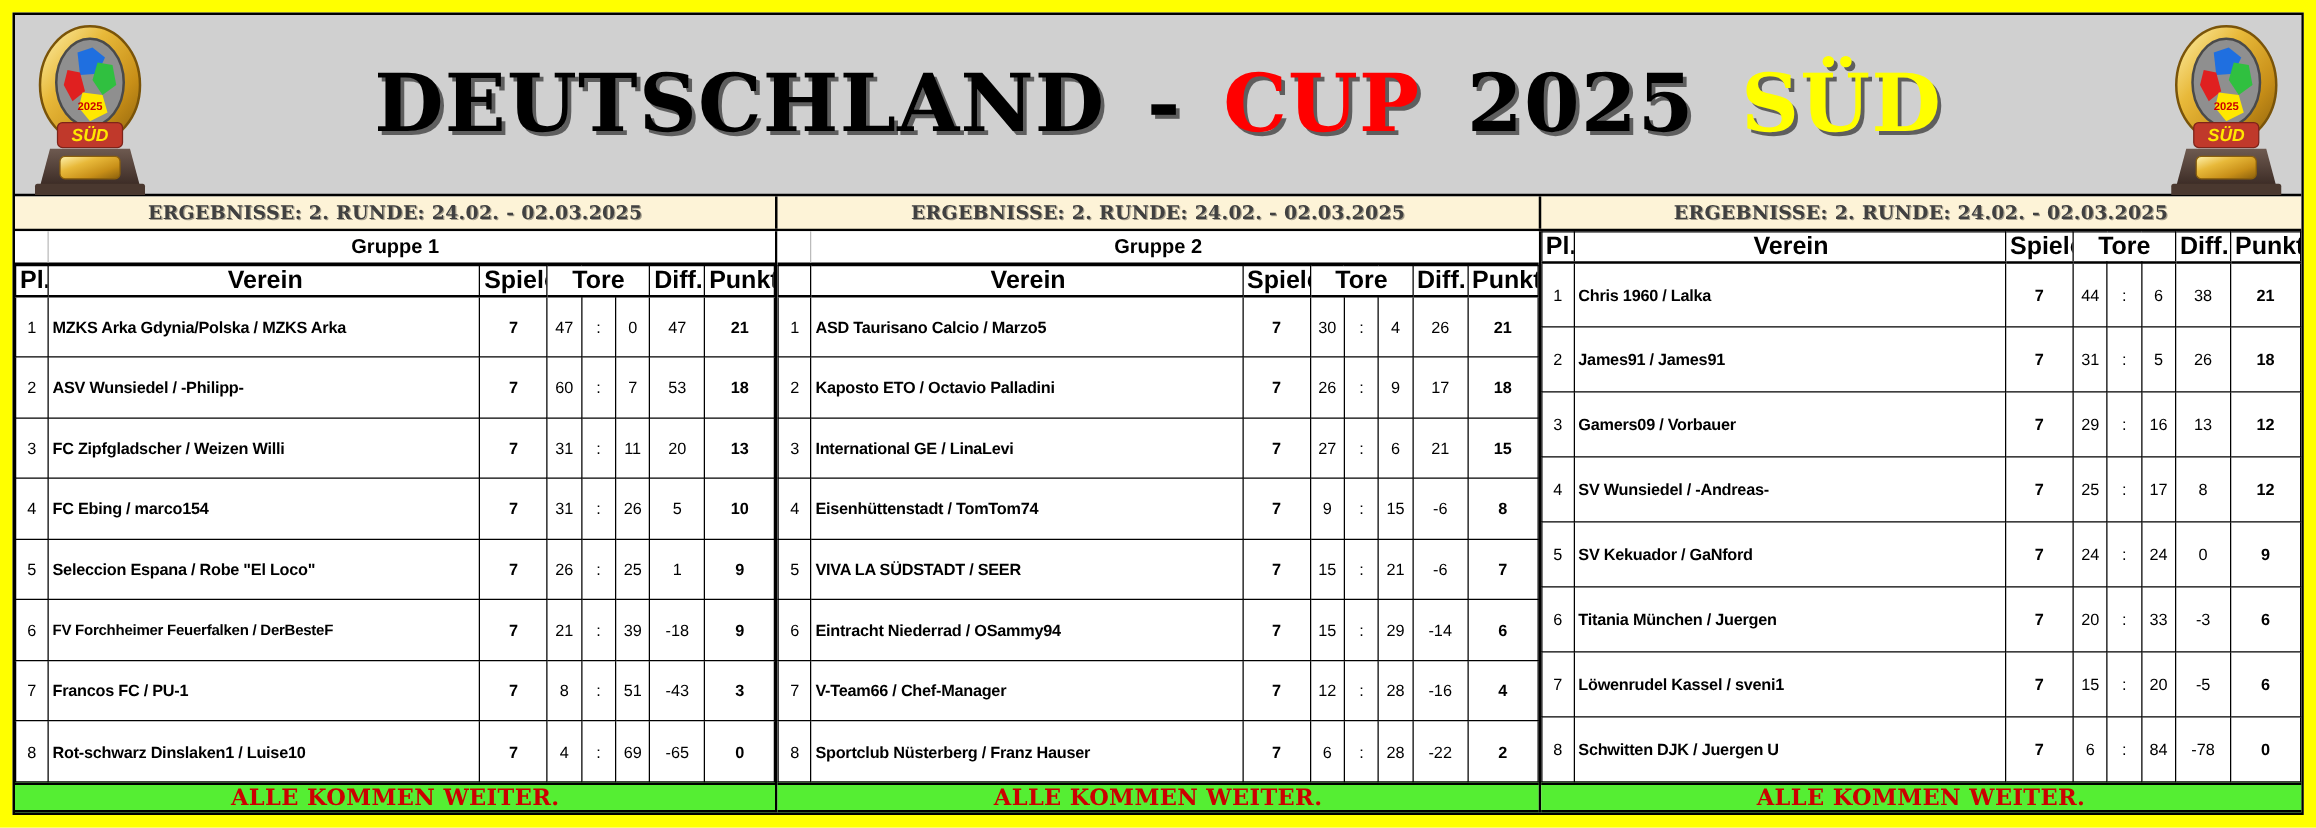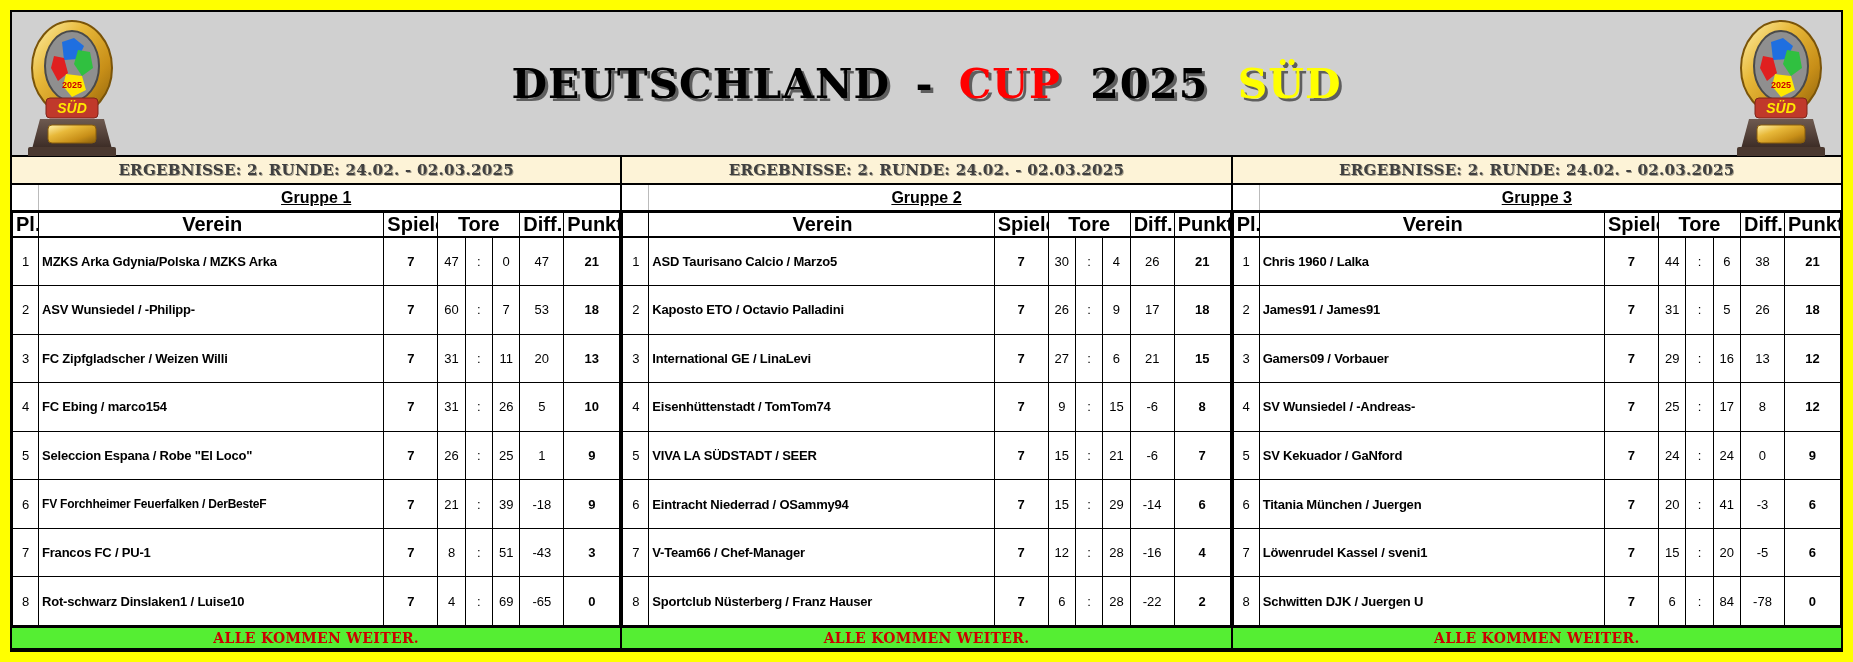--- a/index.html
+++ b/index.html
@@ -28,21 +28,21 @@
   .banner {
     position: relative;
     height: 145px;
     background: #d0d0d0;
     border-bottom: 2px solid #000;
     display:flex; align-items:center; justify-content:center;
   }
   .title-line {
     font-family: "DejaVu Serif", serif;
     font-weight: bold;
-    font-size: 41px;
+    font-size: 64px;
     letter-spacing: 1px;
     white-space: nowrap;
     text-shadow: 3px 3px 0 rgba(0,0,0,0.55);
   }
   .t-black { color:#000; }
   .t-red   { color:#ff0000; }
   .t-yellow{ color:#ffff00; }
   .title-line span { display:inline-block; }
 
   
@@ -82,21 +82,20 @@
   }
   .group + .group { border-left: 2px solid #000; }
 
   .group-title {
     height: 27px;
     display:flex; align-items:center; justify-content:center;
     font-weight:bold; font-size:16px; color:#000;
     background:#fff;
     border-bottom: 2px solid #000;
     position:relative;
-    text-decoration:underline;
   }
   .group-title:before{
     content:"";
     position:absolute; left:26px; top:0; bottom:0;
     border-left:1px solid #bbb;
   }
 
   table.standings {
     width:100%;
     border-collapse: collapse;
@@ -147,21 +146,21 @@
 
   .footer-note {
     height: 24px;
     background:#55ee33;
     border-top:2px solid #000;
     border-bottom:2px solid #000;
     display:flex; align-items:center; justify-content:center;
     color:#cc0000;
     font-family:"DejaVu Serif", serif;
     font-weight:bold;
-    font-size:14px;
+    font-size:18px;
     letter-spacing:0.3px;
   }
 </style>
 </head>
 <body>
 
 <div class="page">
   <div class="frame">
 
     <div class="banner">
@@ -417,21 +416,20 @@
                 <td class="c-ga">28</td>
                 <td class="c-diff">-22</td>
                 <td class="c-punkte">2</td>
               </tr>
           </tbody>
         </table>
         <div class="footer-note">ALLE KOMMEN WEITER.</div>
       </div>
 
       <div class="group">
-        <div class="group-title">Gruppe 3</div>
         <table class="standings">
           <thead>
             <tr>
               <th class="h-pl">Pl.</th>
               <th class="h-verein">Verein</th>
               <th class="h-spiele">Spiele</th>
               <th class="h-tore" colspan="3">Tore</th>
               <th class="h-diff">Diff.</th>
               <th class="h-punkte">Punkte</th>
             </tr>
@@ -486,21 +484,21 @@
                 <td class="c-ga">24</td>
                 <td class="c-diff">0</td>
                 <td class="c-punkte">9</td>
               </tr>
             <tr>
                 <td class="c-pl">6</td>
                 <td class="c-verein">Titania München / Juergen</td>
                 <td class="c-spiele">7</td>
                 <td class="c-gf">20</td>
                 <td class="c-sep">:</td>
-                <td class="c-ga">41</td>
+                <td class="c-ga">33</td>
                 <td class="c-diff">-3</td>
                 <td class="c-punkte">6</td>
               </tr>
             <tr>
                 <td class="c-pl">7</td>
                 <td class="c-verein">Löwenrudel Kassel / sveni1</td>
                 <td class="c-spiele">7</td>
                 <td class="c-gf">15</td>
                 <td class="c-sep">:</td>
                 <td class="c-ga">20</td>

